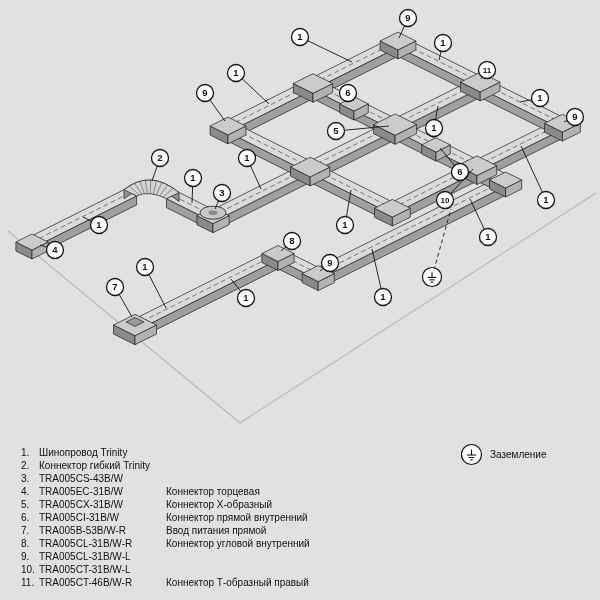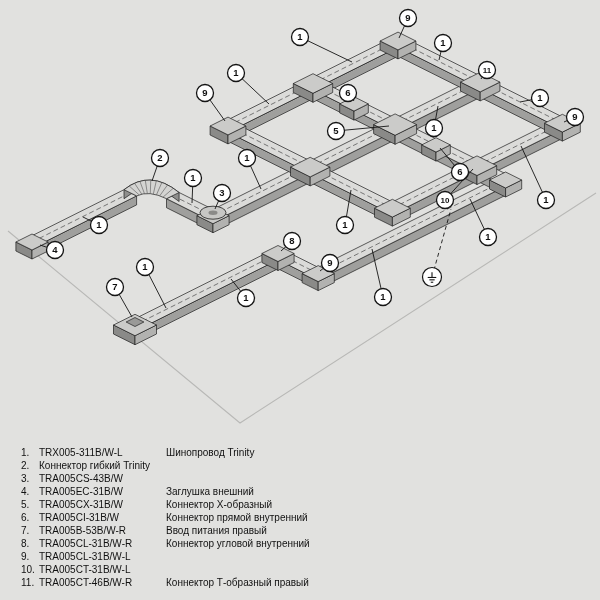--- a/index.html
+++ b/index.html
@@ -295,63 +295,72 @@
         <g>
           <line x1="383" y1="297" x2="372" y2="249" stroke="#141414" stroke-width="0.9"></line>
           <circle cx="383" cy="297" r="8.5" fill="#ffffff" stroke="#141414" stroke-width="1.3"></circle>
           <text x="383" y="300.2" text-anchor="middle" font-size="9.5" font-weight="bold" font-family="&quot;Liberation Sans&quot;, sans-serif" fill="#111111">1</text>
         </g>
       </g>
     </svg>
   <div class="legend" id="legend">
       <div class="legend-row">
         <span class="legend-num">1.</span>
-        <span class="legend-code">TRX005-311B/W-L</span>
         <span class="legend-desc">Шинопровод Trinity</span>
       </div>
       <div class="legend-row">
         <span class="legend-num">2.</span>
         <span class="legend-desc">Коннектор гибкий Trinity</span>
       </div>
       <div class="legend-row">
         <span class="legend-num">3.</span>
         <span class="legend-code">TRA005CS-43B/W</span>
       </div>
       <div class="legend-row">
         <span class="legend-num">4.</span>
         <span class="legend-code">TRA005EC-31B/W</span>
-        <span class="legend-desc">Заглушка внешний</span>
+        <span class="legend-desc">Коннектор торцевая</span>
       </div>
       <div class="legend-row">
         <span class="legend-num">5.</span>
         <span class="legend-code">TRA005CX-31B/W</span>
         <span class="legend-desc">Коннектор X-образный</span>
       </div>
       <div class="legend-row">
         <span class="legend-num">6.</span>
         <span class="legend-code">TRA005CI-31B/W</span>
         <span class="legend-desc">Коннектор прямой внутренний</span>
       </div>
       <div class="legend-row">
         <span class="legend-num">7.</span>
         <span class="legend-code">TRA005B-53B/W-R</span>
-        <span class="legend-desc">Ввод питания правый</span>
+        <span class="legend-desc">Ввод питания прямой</span>
       </div>
       <div class="legend-row">
         <span class="legend-num">8.</span>
         <span class="legend-code">TRA005CL-31B/W-R</span>
         <span class="legend-desc">Коннектор угловой внутренний</span>
       </div>
       <div class="legend-row">
         <span class="legend-num">9.</span>
         <span class="legend-code">TRA005CL-31B/W-L</span>
       </div>
       <div class="legend-row">
         <span class="legend-num">10.</span>
         <span class="legend-code">TRA005CT-31B/W-L</span>
       </div>
       <div class="legend-row">
         <span class="legend-num">11.</span>
         <span class="legend-code">TRA005CT-46B/W-R</span>
         <span class="legend-desc">Коннектор Т-образный правый</span>
       </div>
     </div>
+  <div class="ground-legend">
+    <svg id="ground-sym" width="23" height="23">
+        <circle cx="11.5" cy="11.5" r="10" fill="#ffffff" stroke="#141414" stroke-width="1.2"></circle>
+        <line x1="11.5" y1="6.5" x2="11.5" y2="12" stroke="#141414" stroke-width="1.1"></line>
+        <line x1="7" y1="12" x2="16" y2="12" stroke="#141414" stroke-width="1.1"></line>
+        <line x1="8.7" y1="14.5" x2="14.3" y2="14.5" stroke="#141414" stroke-width="1.1"></line>
+        <line x1="10.2" y1="17" x2="12.8" y2="17" stroke="#141414" stroke-width="1.1"></line>
+      </svg>
+    <span>Заземление</span>
+  </div>
 </div>
 
 </body></html>

